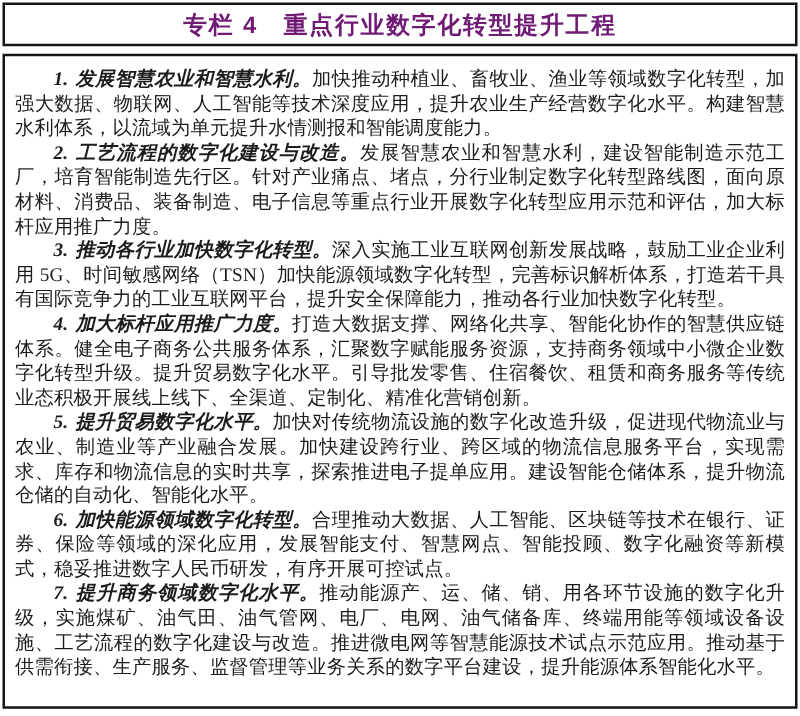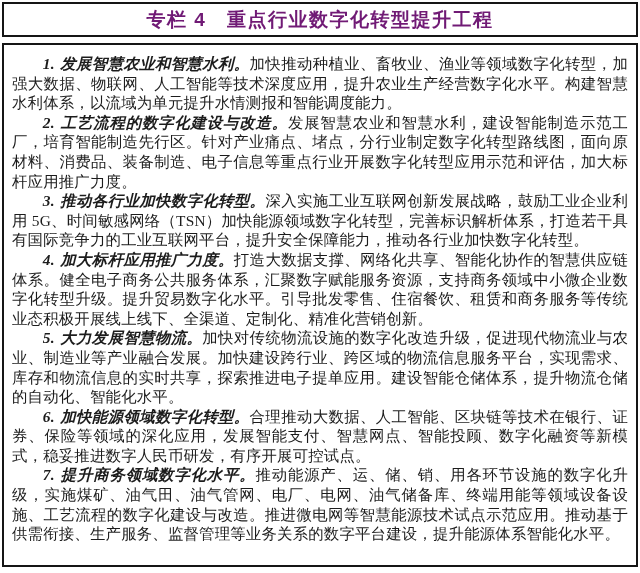--- a/index.html
+++ b/index.html
@@ -71,21 +71,21 @@
   <div class="content-box">
 
     <p><span class="p-num">1.</span><span class="p-lead">发展智慧农业和智慧水利。</span><span class="p-body">加快推动种植业、畜牧业、渔业等领域数字化转型，加强大数据、物联网、人工智能等技术深度应用，提升农业生产经营数字化水平。构建智慧水利体系，以流域为单元提升水情测报和智能调度能力。</span></p>
 
     <p><span class="p-num">2.</span><span class="p-lead">工艺流程的数字化建设与改造。</span><span class="p-body">发展智慧农业和智慧水利，建设智能制造示范工厂，培育智能制造先行区。针对产业痛点、堵点，分行业制定数字化转型路线图，面向原材料、消费品、装备制造、电子信息等重点行业开展数字化转型应用示范和评估，加大标杆应用推广力度。</span></p>
 
     <p><span class="p-num">3.</span><span class="p-lead">推动各行业加快数字化转型。</span><span class="p-body">深入实施工业互联网创新发展战略，鼓励工业企业利用 5G、时间敏感网络（TSN）加快能源领域数字化转型，完善标识解析体系，打造若干具有国际竞争力的工业互联网平台，提升安全保障能力，推动各行业加快数字化转型。</span></p>
 
     <p><span class="p-num">4.</span><span class="p-lead">加大标杆应用推广力度。</span><span class="p-body">打造大数据支撑、网络化共享、智能化协作的智慧供应链体系。健全电子商务公共服务体系，汇聚数字赋能服务资源，支持商务领域中小微企业数字化转型升级。提升贸易数字化水平。引导批发零售、住宿餐饮、租赁和商务服务等传统业态积极开展线上线下、全渠道、定制化、精准化营销创新。</span></p>
 
-    <p><span class="p-num">5.</span><span class="p-lead">大力发展智慧物流。</span><span class="p-body">加快对传统物流设施的数字化改造升级，促进现代物流业与农业、制造业等产业融合发展。加快建设跨行业、跨区域的物流信息服务平台，实现需求、库存和物流信息的实时共享，探索推进电子提单应用。建设智能仓储体系，提升物流仓储的自动化、智能化水平。</span></p>
+    <p><span class="p-num">5.</span><span class="p-lead">提升贸易数字化水平。</span><span class="p-body">加快对传统物流设施的数字化改造升级，促进现代物流业与农业、制造业等产业融合发展。加快建设跨行业、跨区域的物流信息服务平台，实现需求、库存和物流信息的实时共享，探索推进电子提单应用。建设智能仓储体系，提升物流仓储的自动化、智能化水平。</span></p>
 
     <p><span class="p-num">6.</span><span class="p-lead">加快能源领域数字化转型。</span><span class="p-body">合理推动大数据、人工智能、区块链等技术在银行、证券、保险等领域的深化应用，发展智能支付、智慧网点、智能投顾、数字化融资等新模式，稳妥推进数字人民币研发，有序开展可控试点。</span></p>
 
     <p><span class="p-num">7.</span><span class="p-lead">提升商务领域数字化水平。</span><span class="p-body">推动能源产、运、储、销、用各环节设施的数字化升级，实施煤矿、油气田、油气管网、电厂、电网、油气储备库、终端用能等领域设备设施、工艺流程的数字化建设与改造。推进微电网等智慧能源技术试点示范应用。推动基于供需衔接、生产服务、监督管理等业务关系的数字平台建设，提升能源体系智能化水平。</span></p>
 
   </div>
 
 </div>
 
 </body></html>

